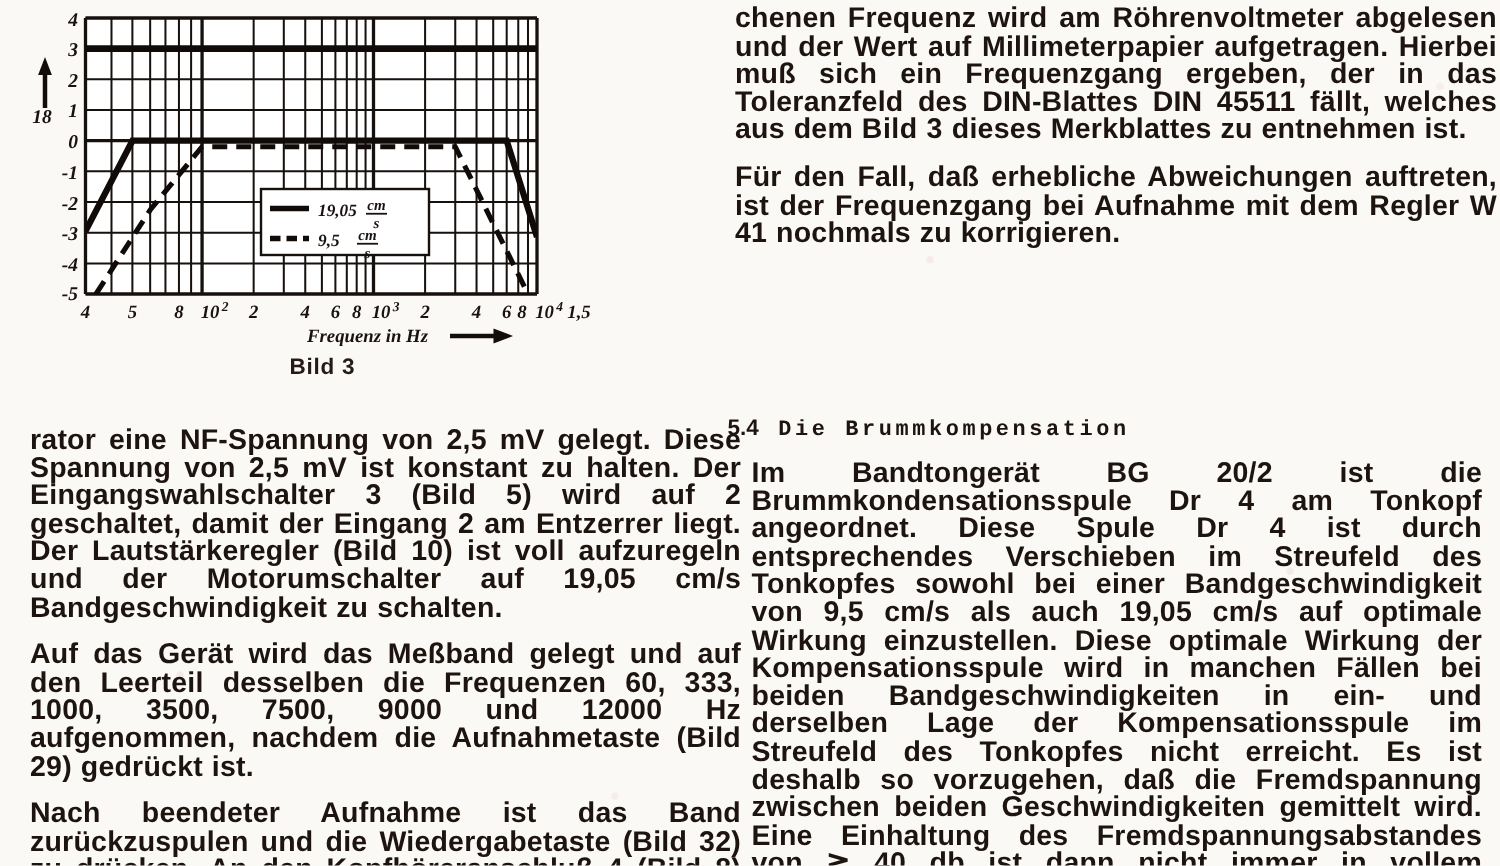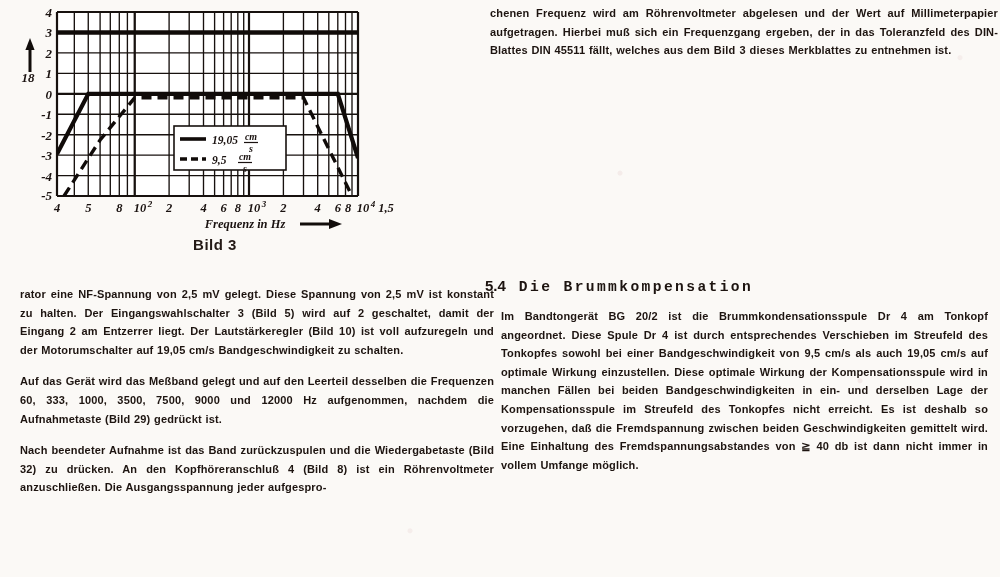--- a/index.html
+++ b/index.html
@@ -31,21 +31,21 @@
   #chart-svg{position:absolute;left:0;top:0;}
   .fig-caption{
     position:absolute;left:150px;top:236px;width:130px;
     text-align:center;font-weight:bold;font-size:15px;letter-spacing:.5px;
     color:#241a16;
   }
 
   .para{
     font-family:"Liberation Sans",sans-serif;
     font-weight:bold;
-    font-size:11px;
+    font-size:19px;
     line-height:18.6px;
     text-align:justify;
     color:#1d1410;
     margin:0 0 13px 0;
     letter-spacing:.15px;
     word-spacing:.5px;
   }
   .para:last-child{margin-bottom:0;}
 
   .section-head{
@@ -219,20 +219,21 @@
 
   <div id="left-body">
     <p class="para">rator eine NF-Spannung von 2,5 mV gelegt. Diese Spannung von 2,5 mV ist konstant zu halten. Der Eingangswahlschalter 3 (Bild 5) wird auf 2 geschaltet, damit der Eingang 2 am Entzerrer liegt. Der Lautstärkeregler (Bild 10) ist voll aufzuregeln und der Motorumschalter auf 19,05 cm/s Bandgeschwindigkeit zu schalten.</p>
     <p class="para">Auf das Gerät wird das Meßband gelegt und auf den Leerteil desselben die Frequenzen 60, 333, 1000, 3500, 7500, 9000 und 12000 Hz aufgenommen, nachdem die Aufnahmetaste (Bild 29) gedrückt ist.</p>
     <p class="para">Nach beendeter Aufnahme ist das Band zurückzuspulen und die Wiedergabetaste (Bild 32) zu drücken. An den Kopfhöreranschluß 4 (Bild 8) ist ein Röhrenvoltmeter anzuschließen. Die Ausgangsspannung jeder aufgespro-</p>
   </div>
 
   <div id="right-body">
     <p class="para"><span>chenen Frequenz wird am Röhrenvoltmeter abgelesen und der Wert auf Millimeterpapier aufgetragen. Hierbei muß sich ein Frequenzgang ergeben, der in das Toleranzfeld des DIN-Blattes DIN 45511 fällt, welches aus dem </span><b class="inline-bold">Bild 3</b><span> dieses Merkblattes zu entnehmen ist.</span></p>
 
+    <p class="para">Für den Fall, daß erhebliche Abweichungen auftreten, ist der Frequenzgang bei Aufnahme mit dem Regler W 41 nochmals zu korrigieren.</p>
   </div>
 
   <div id="right-sec">
     <div class="section-head">
       <span class="section-num">5.4</span>
       <span class="section-title">Die Brummkompensation</span>
     </div>
     <p class="para indented"><span>Im Bandtongerät BG 20/2 ist die Brummkondensationsspule Dr 4 am Tonkopf angeordnet. Diese Spule Dr 4 ist durch entsprechendes Verschieben im Streufeld des Tonkopfes sowohl bei einer Bandgeschwindigkeit von 9,5 cm/s als auch 19,05 cm/s auf optimale Wirkung einzustellen. Diese optimale Wirkung der Kompensationsspule wird in manchen Fällen bei beiden Bandgeschwindigkeiten in ein- und derselben Lage der Kompensationsspule im Streufeld des Tonkopfes nicht erreicht. Es ist deshalb so vorzugehen, daß die Fremdspannung zwischen beiden Geschwindigkeiten gemittelt wird. Eine Einhaltung des Fremdspannungsabstandes von </span><span class="geq">≧</span><span> 40 db ist dann nicht immer in vollem Umfange möglich.</span></p>
   </div>
 

